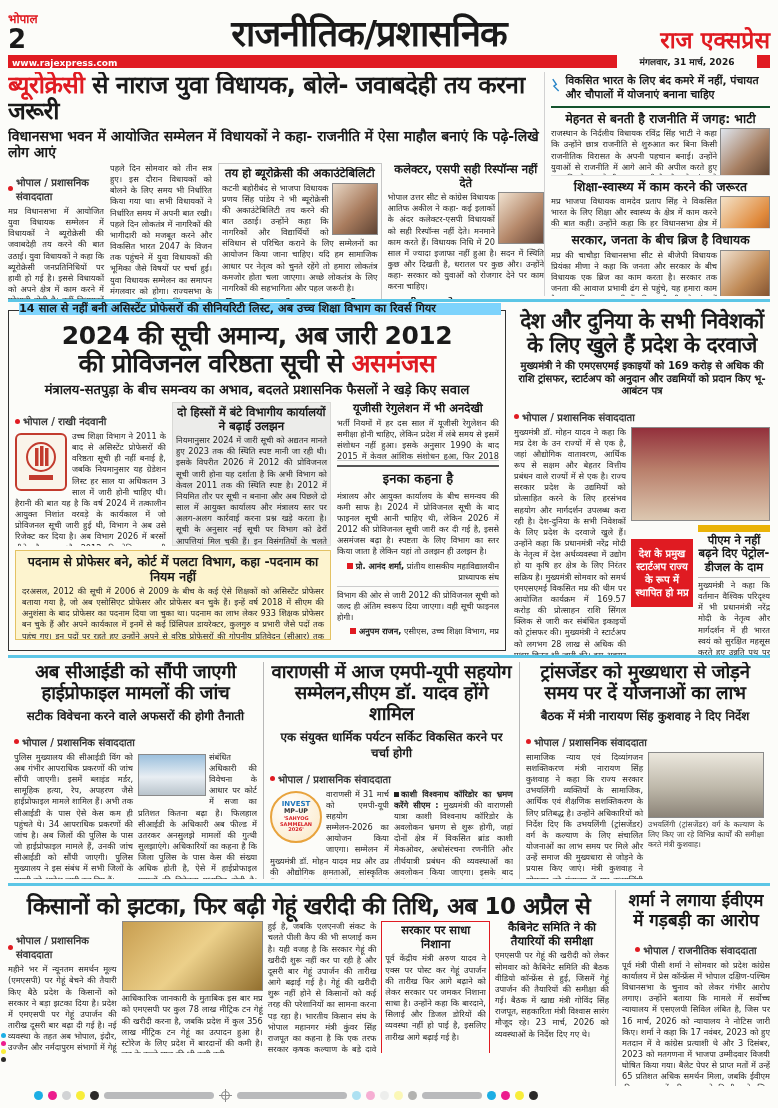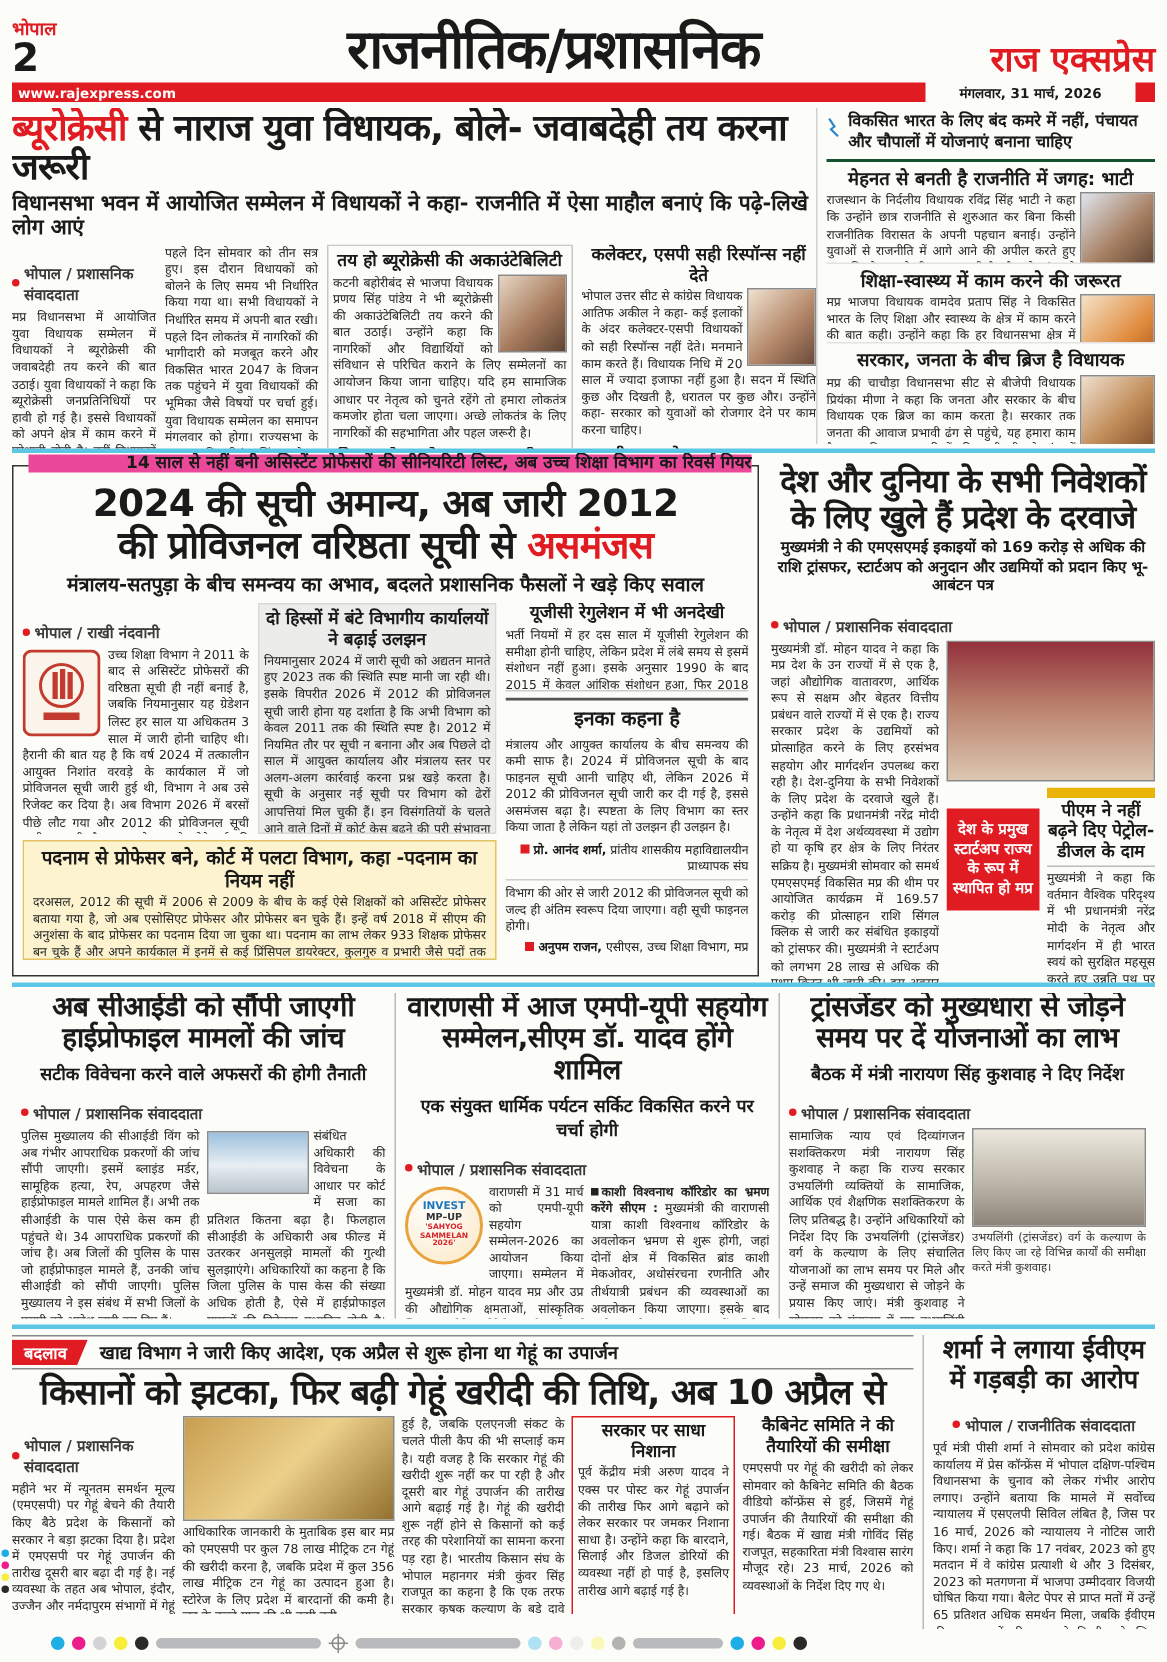--- a/index.html
+++ b/index.html
@@ -40,29 +40,29 @@
   .tb{margin-bottom:4px;overflow:hidden;}
   .ts-side{width:226px;border-left:1px solid #d2d2d2;padding-left:6px;display:flex;flex-direction:column;gap:4px;overflow:hidden;}
   .pq{display:flex;gap:5px;align-items:flex-start;border-bottom:2px solid #14532d;padding:2px 0 4px;}
   .pq-t{font-size:10.8px;font-weight:bold;line-height:1.3;}
   .ss{border-bottom:1px solid #e2e2e2;padding-bottom:3px;overflow:hidden;}
   .ss-t{font-size:12.3px;font-weight:bold;text-align:center;line-height:1.15;margin-bottom:2px;}
   .ss .pR{width:50px;height:54px;}
   
   .mid{display:flex;gap:8px;height:356px;border-bottom:3px solid var(--blue);padding:8px 0 4px;}
   .sen{width:498px;border:1.5px solid #333;padding:4px 6px;position:relative;}
-  .sen-kick{position:absolute;top:-8px;left:10px;right:4px;background:#ec4899;font-size:11.3px;font-weight:bold;text-align:right;line-height:1.1;}
+  .sen-kick{position:absolute;top:-8px;left:10px;right:4px;background:#7dd3fc;font-size:11.3px;font-weight:bold;text-align:left;line-height:1.1;}
   .sen-h{font-size:25px;font-weight:bold;text-align:center;line-height:1.1;margin-top:7px;letter-spacing:-.5px;}
   .sen-sub{font-size:13px;font-weight:bold;text-align:center;margin:3px 0 4px;}
   .sen-body{display:flex;gap:6px;height:238px;overflow:hidden;}
   .sen-l{flex:1.95;display:flex;flex-direction:column;gap:4px;min-width:0;}
   .sen-cols{display:flex;gap:6px;flex:1;overflow:hidden;}
   .scol{flex:1;overflow:hidden;}
   .gbox{flex:1;background:#ececea;border:1px solid #d9d9d6;padding:3px;overflow:hidden;}
-  .ybox{background:#fdf4cf;border:1px solid #e3c264;padding:3px 6px;height:80px;overflow:hidden;flex:none;}
+  .ybox{background:#fdf4cf;border:1px solid #e3c264;padding:3px 6px;height:90px;overflow:hidden;flex:none;}
   .ybox-t{font-size:12.5px;font-weight:bold;text-align:center;margin-bottom:2px;line-height:1.2;}
   .sen-r{flex:1;display:flex;flex-direction:column;gap:4px;min-width:0;}
   .ubox{border-bottom:1px solid #ccc;padding-bottom:3px;overflow:hidden;flex:1;}
   .qbox{overflow:hidden;}
   .q-t{font-size:13px;font-weight:bold;text-align:center;border-top:2px solid #555;padding:2px 0;margin-bottom:2px;}
   .qa{font-size:8.2px;text-align:right;margin:2px 0 4px;}
   .qsq{display:inline-block;width:6px;height:6px;background:var(--red);margin-right:3px;}
   .qhr{border:none;border-top:1px solid #ccc;margin:3px 0;}
   .emblem{float:left;width:52px;height:58px;margin:2px 5px 2px 0;}
   
@@ -338,24 +338,20 @@
         <figure class="fig">
           <span class="ph meeting"></span>
           <p class="cap">उभयलिंगी (ट्रांसजेंडर) वर्ग के कल्याण के लिए किए जा रहे विभिन्न कार्यों की समीक्षा करते मंत्री कुशवाह।</p>
         </figure>
       </div>
     </article>
   </div>
 
   <div class="bot sec">
     <div class="wh">
-      <div class="wh-top">
-        <span class="tag">बदलाव</span>
-        <span class="wh-kick">खाद्य विभाग ने जारी किए आदेश, एक अप्रैल से शुरू होना था गेहूं का उपार्जन</span>
-      </div>
       <div class="wh-h">किसानों को झटका, फिर बढ़ी गेहूं खरीदी की तिथि, अब 10 अप्रैल से</div>
       <div class="wh-cols">
         <div>
           <div class="byline">
               <span class="bdot"></span>
               <span>भोपाल / प्रशासनिक संवाददाता</span>
             </div>
           <p class="k">महीने भर में न्यूनतम समर्थन मूल्य (एमएसपी) पर गेहूं बेचने की तैयारी किए बैठे प्रदेश के किसानों को सरकार ने बड़ा झटका दिया है। प्रदेश में एमएसपी पर गेहूं उपार्जन की तारीख दूसरी बार बढ़ा दी गई है। नई व्यवस्था के तहत अब भोपाल, इंदौर, उज्जैन और नर्मदापुरम संभागों में गेहूं खरीदी 10 अप्रैल से शुरू होगी, जबकि शेष संभागों- सागर, रीवा, जबलपुर, शहडोल, ग्वालियर व चंबल में गेहूं उपार्जन 15 अप्रैल से किया जाएगा। इस संबंध में खाद्य विभाग ने आदेश जारी कर दिया है। इससे पहले भी सरकार एक बार गेहूं उपार्जन की तारीखों में बदलाव कर चुकी है।</p>
         </div>
         <div>

